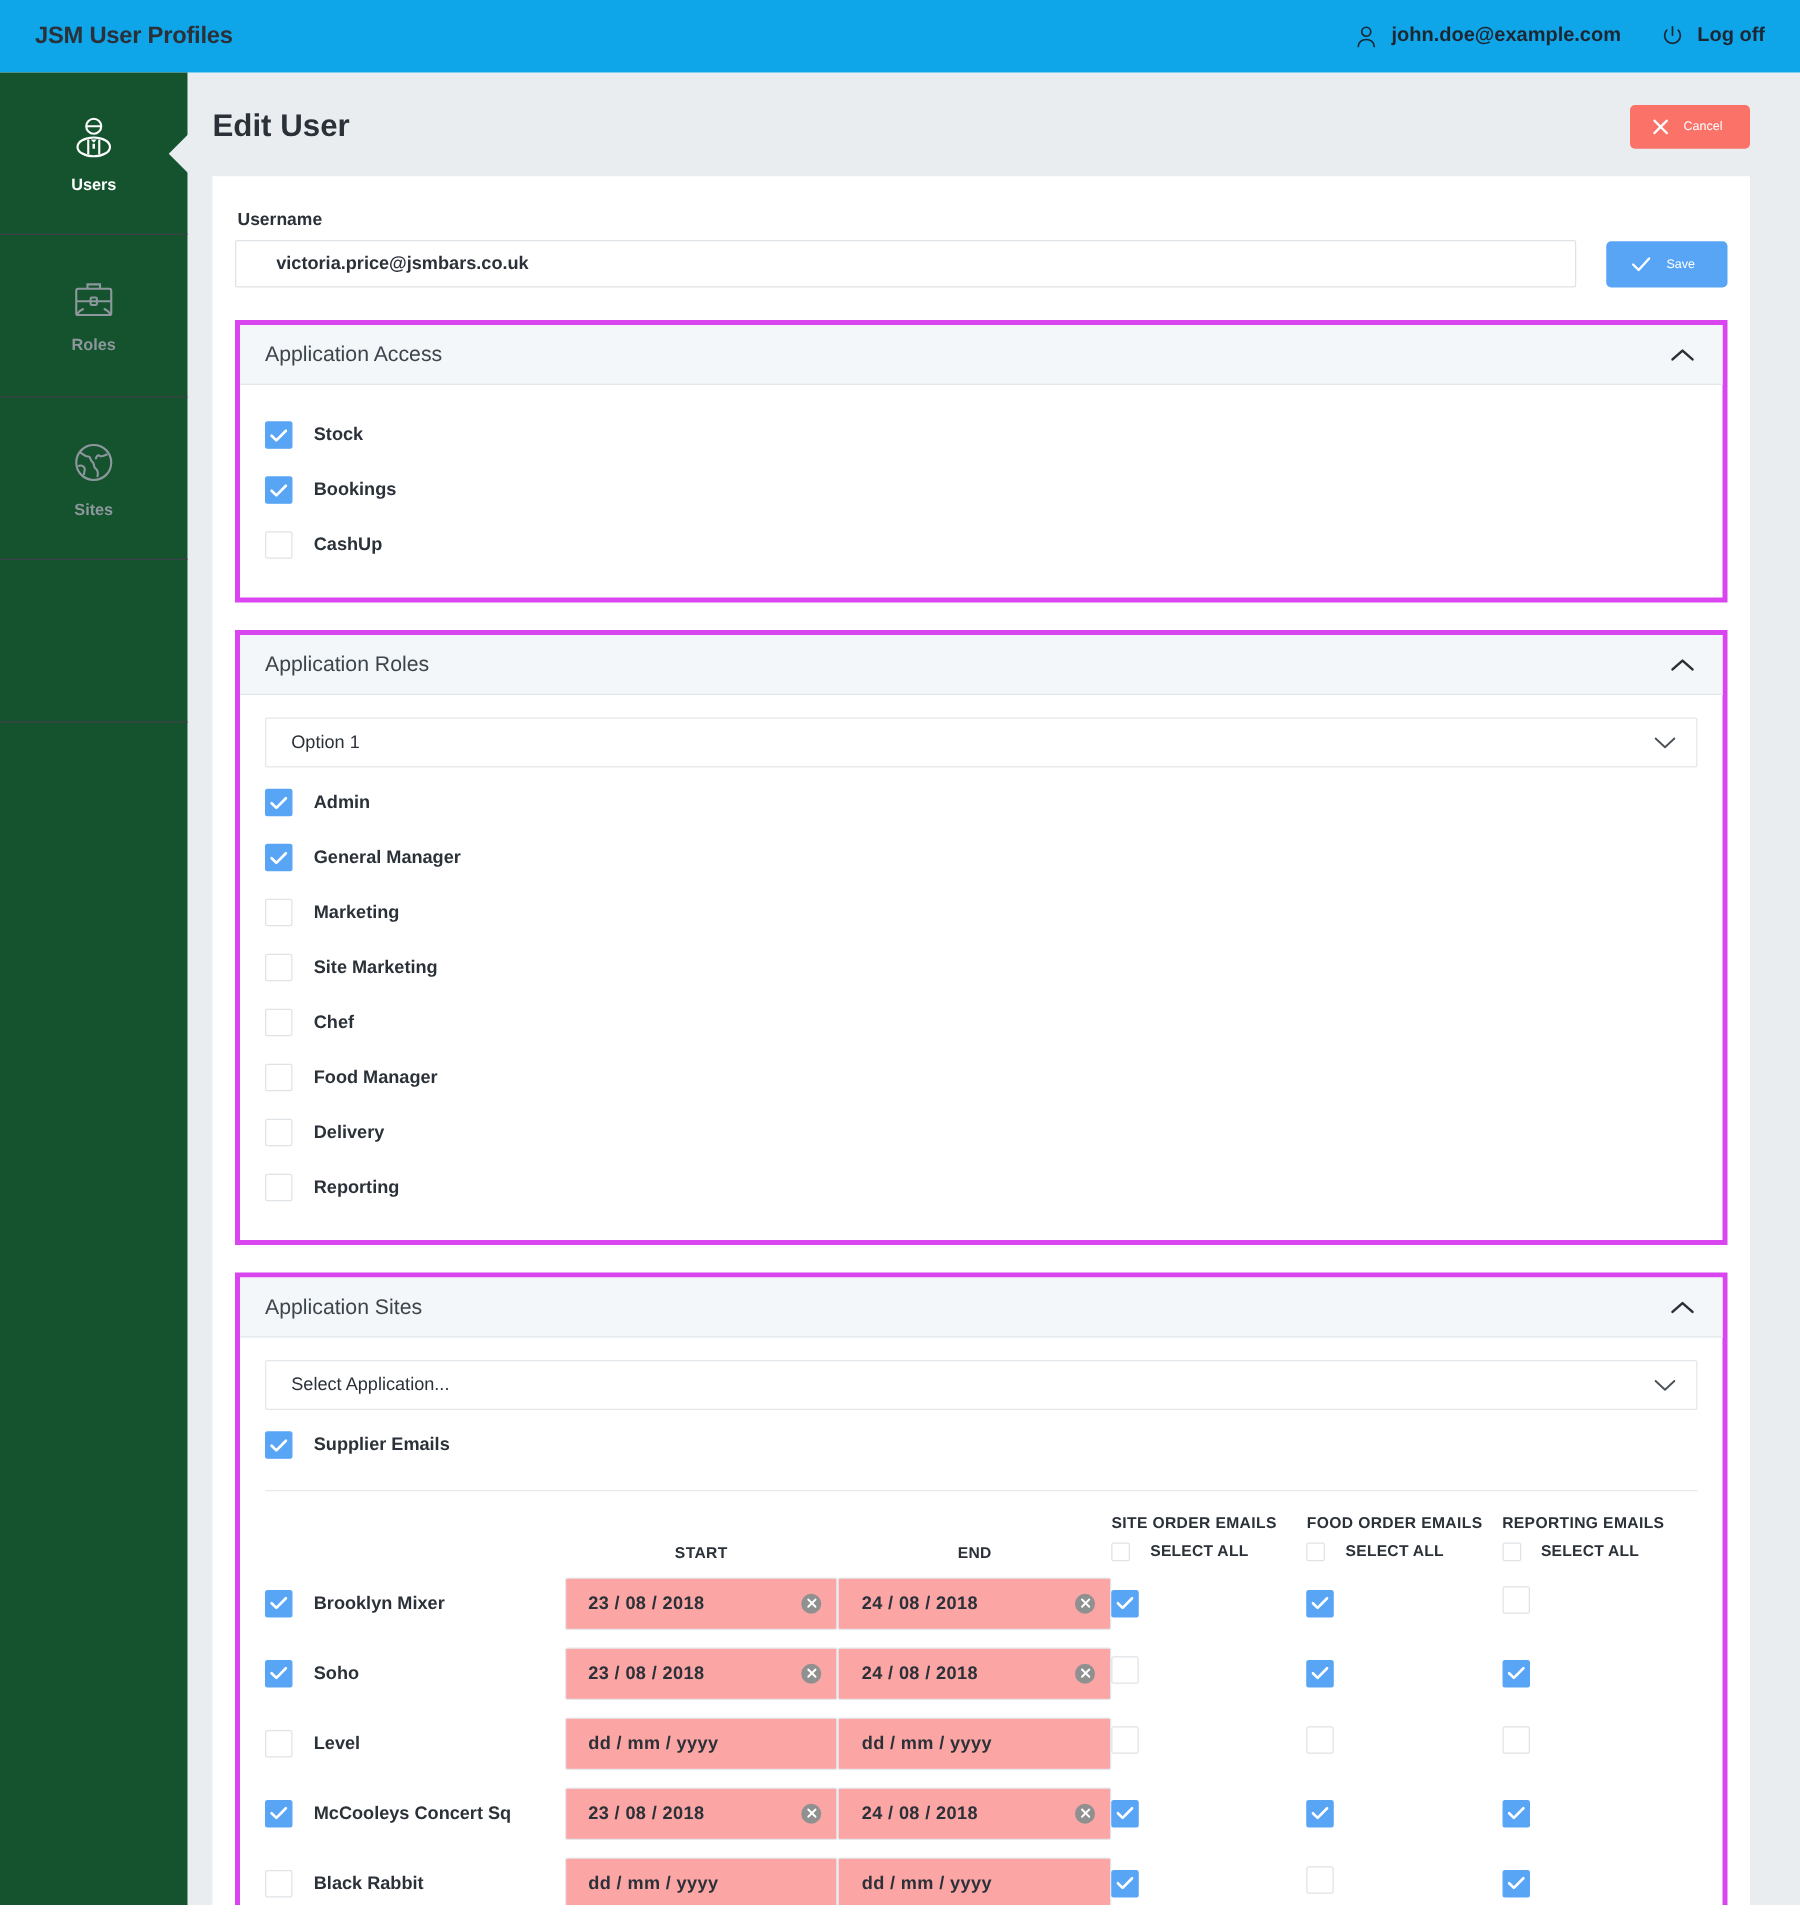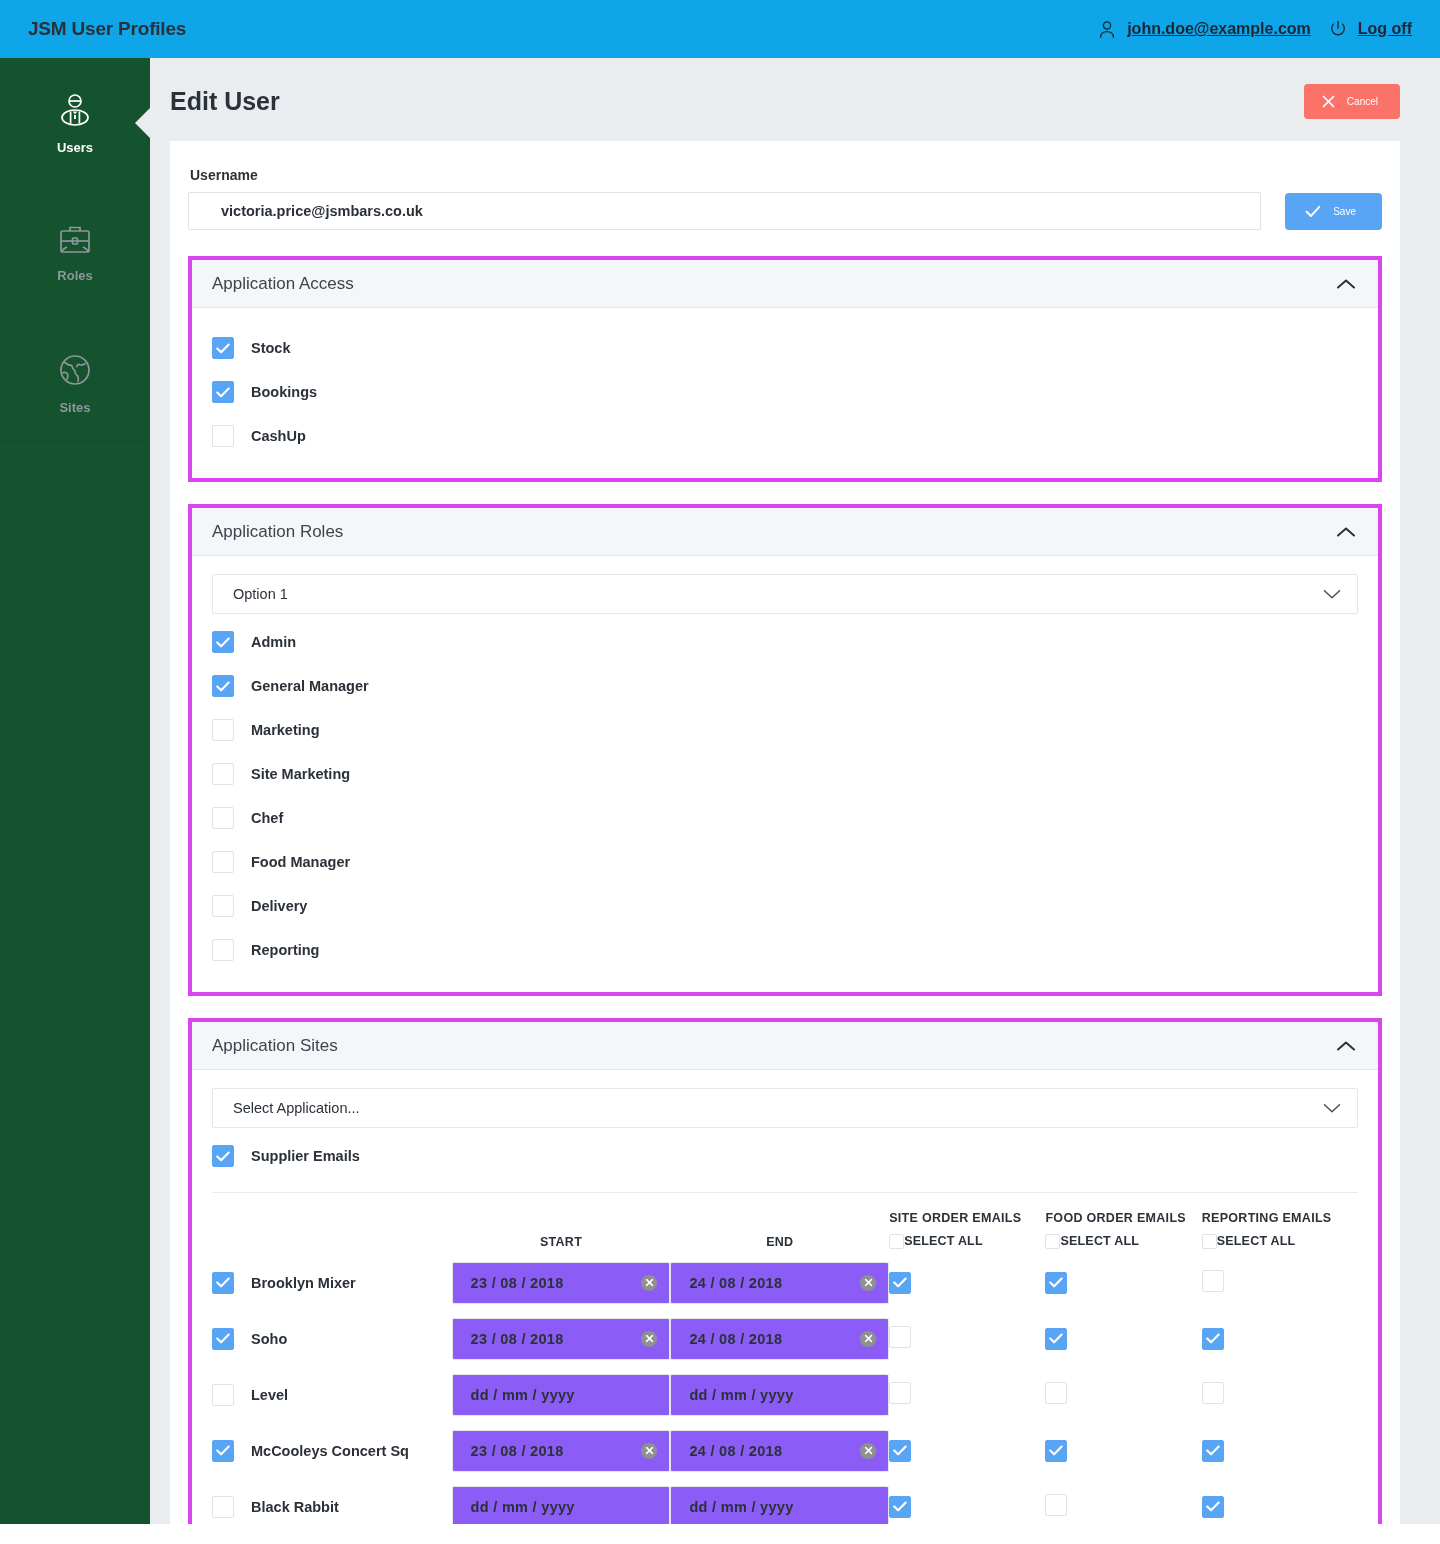--- a/index.html
+++ b/index.html
@@ -24,22 +24,21 @@
   .brand {
     font-size: 19px;
     font-weight: bold;
     color: #2b3138;
     letter-spacing: -0.2px;
   }
   .topbar-right {
     margin-left: auto;
     display: flex;
     align-items: center;
-    gap: 18px;
-    text-decoration: underline;
+    gap: 32px;
   }
   .user-chip, .logoff {
     display: flex;
     align-items: center;
     gap: 11px;
     font-size: 16px;
     font-weight: bold;
     color: #1d2733;
   }
   .logoff { cursor: pointer; }
@@ -241,41 +240,41 @@
     padding: 18px 0 6px 0;
   }
   .site-table th.c-start, .site-table th.c-end { text-align: center; }
   .col-name  { width: 230px; }
   .col-start { width: 210px; }
   .col-end   { width: 210px; }
   .col-em    { width: 150px; }
   .selectall {
     display: flex;
     align-items: center;
-    gap: 0;
+    gap: 16px;
     margin-top: 7px;
     font-size: 12.5px;
     font-weight: bold;
     letter-spacing: 0.2px;
   }
   .hdr-stack { line-height: 1.25; }
 
   .site-table td { padding: 7px 0; vertical-align: middle; }
   .name-cell { display: flex; align-items: center; gap: 17px; }
   .name-cell .nm {
     font-size: 14.5px;
     font-weight: bold;
     color: #2b3138;
     white-space: nowrap;
   }
   .date-wrap { padding-right: 22px; }
   .date-box {
     height: 42px;
     border: 1px solid #e3e7ea;
-    background: #8b5cf6;
+    background: #fca5a5;
     display: flex;
     align-items: center;
     padding: 0 12px 0 18px;
     border-radius: 2px;
     cursor: text;
   }
   .date-val {
     font-size: 14.5px;
     font-weight: bold;
     color: #2b3138;

